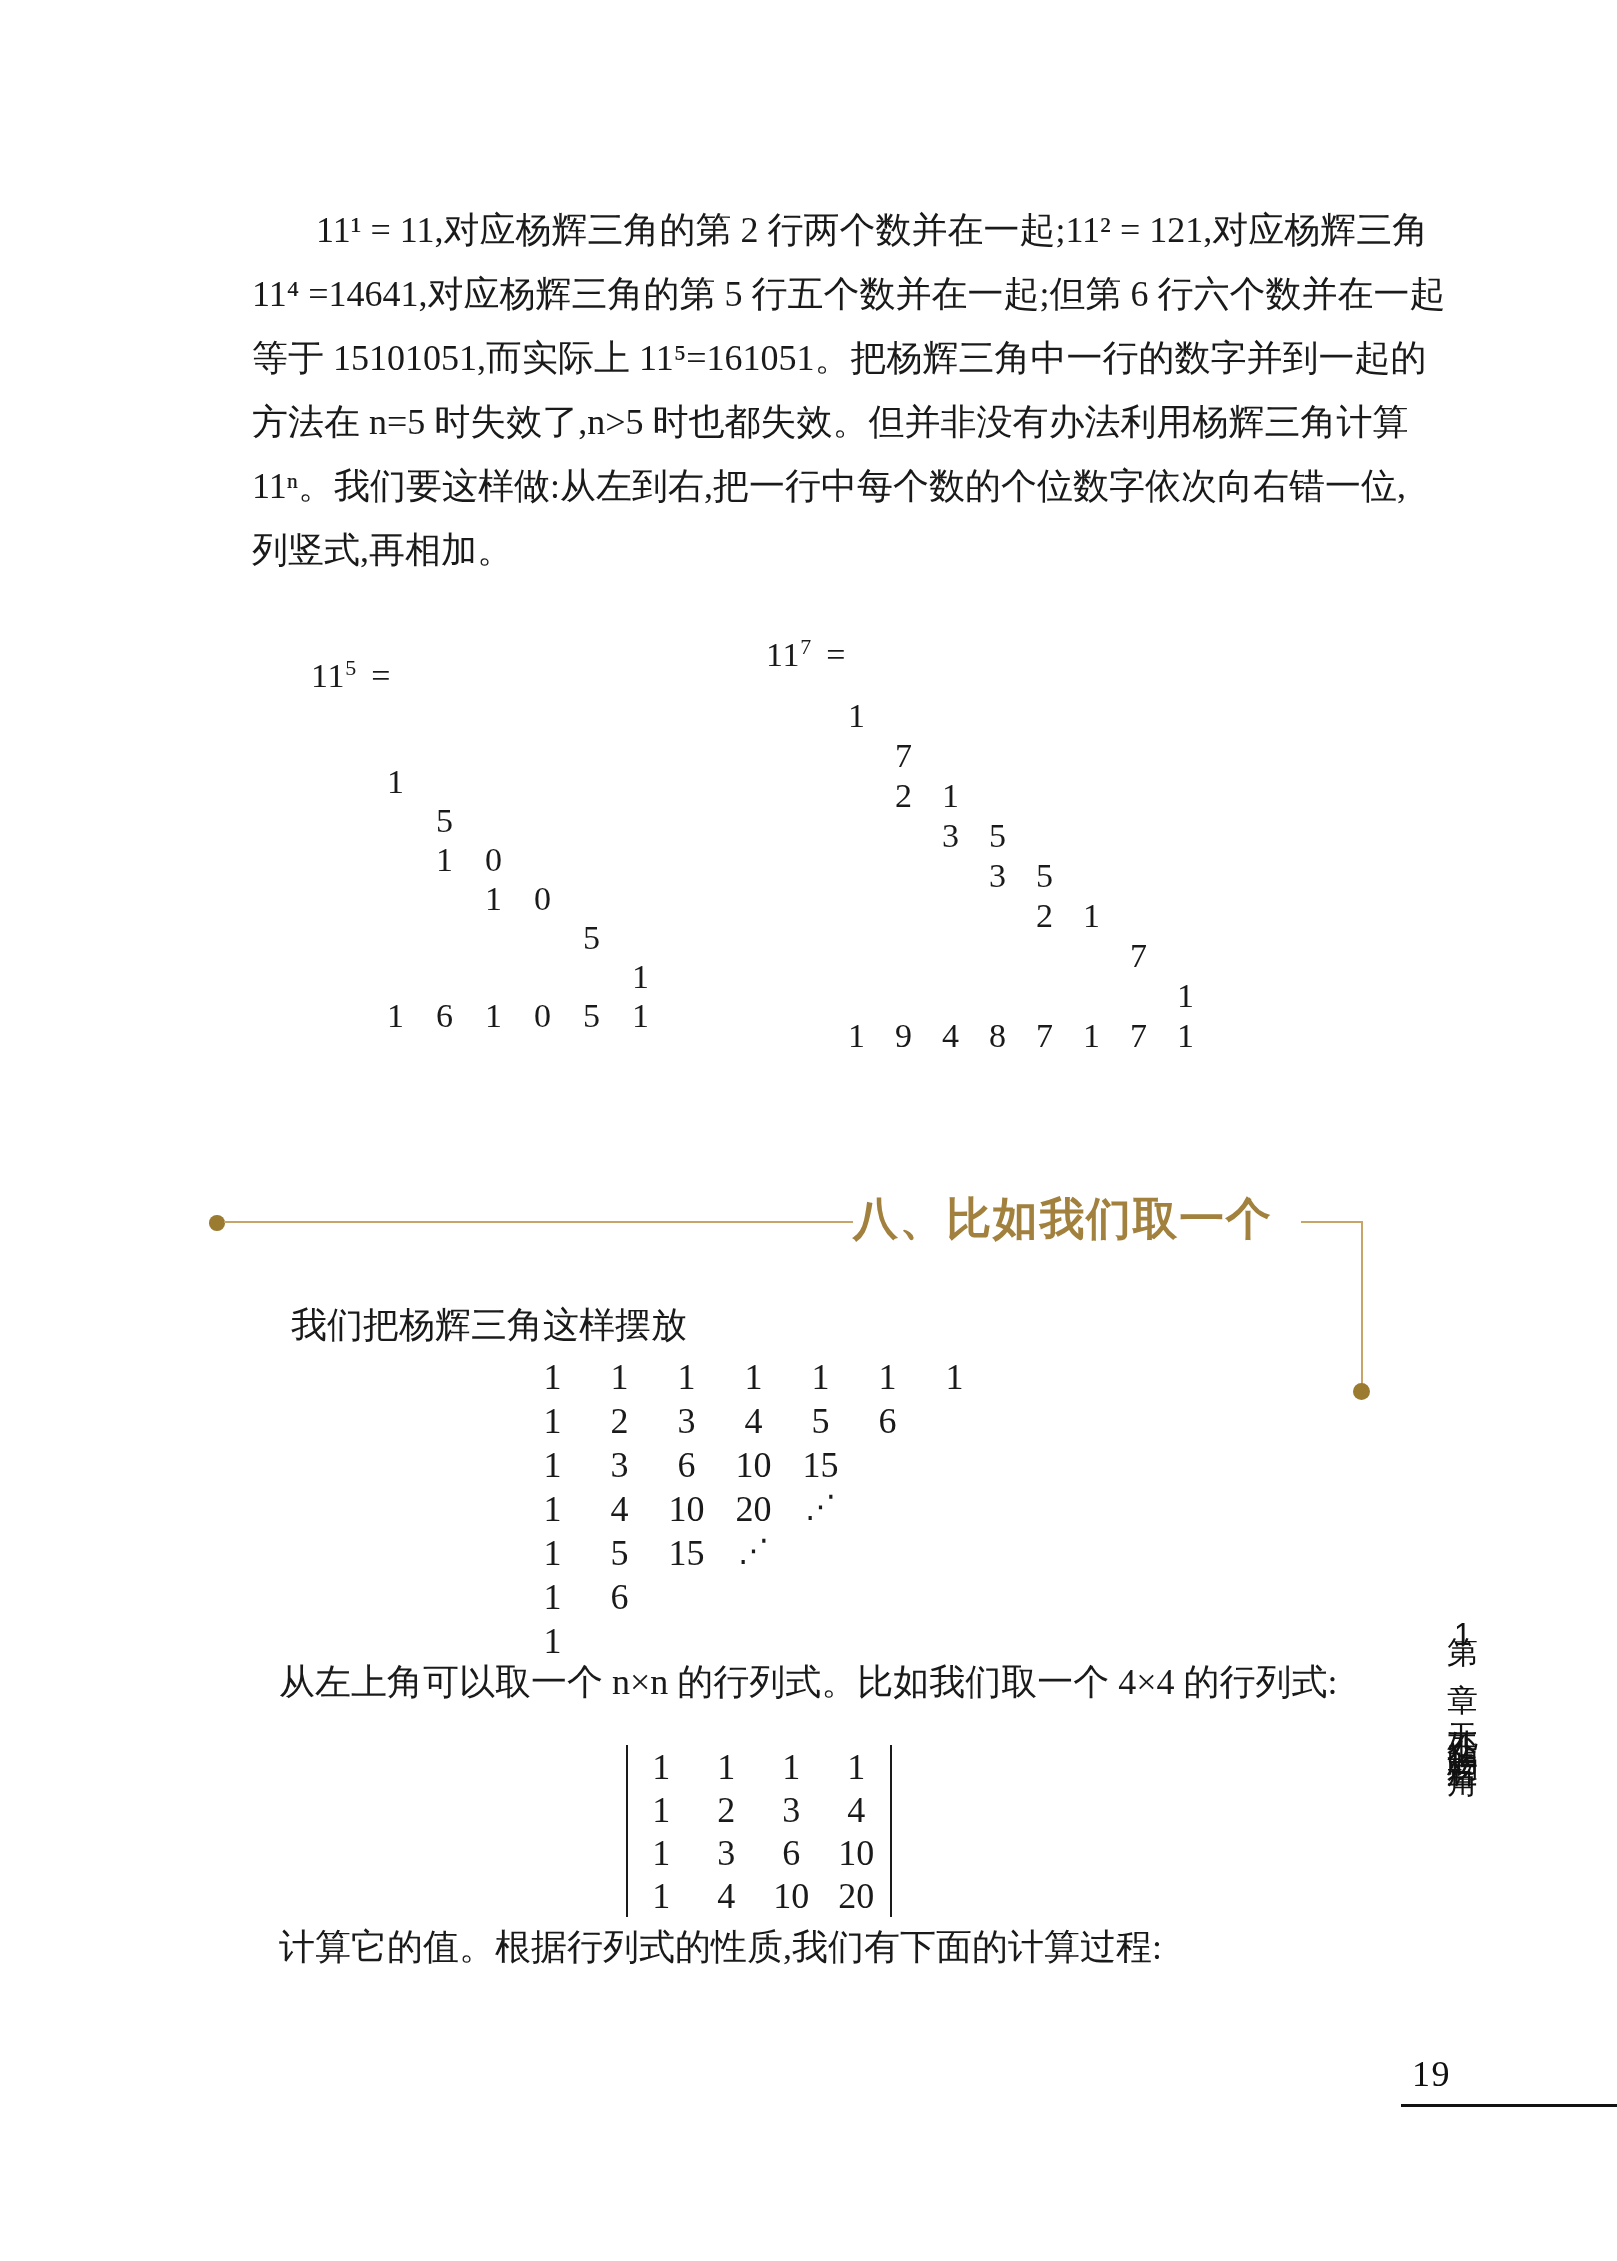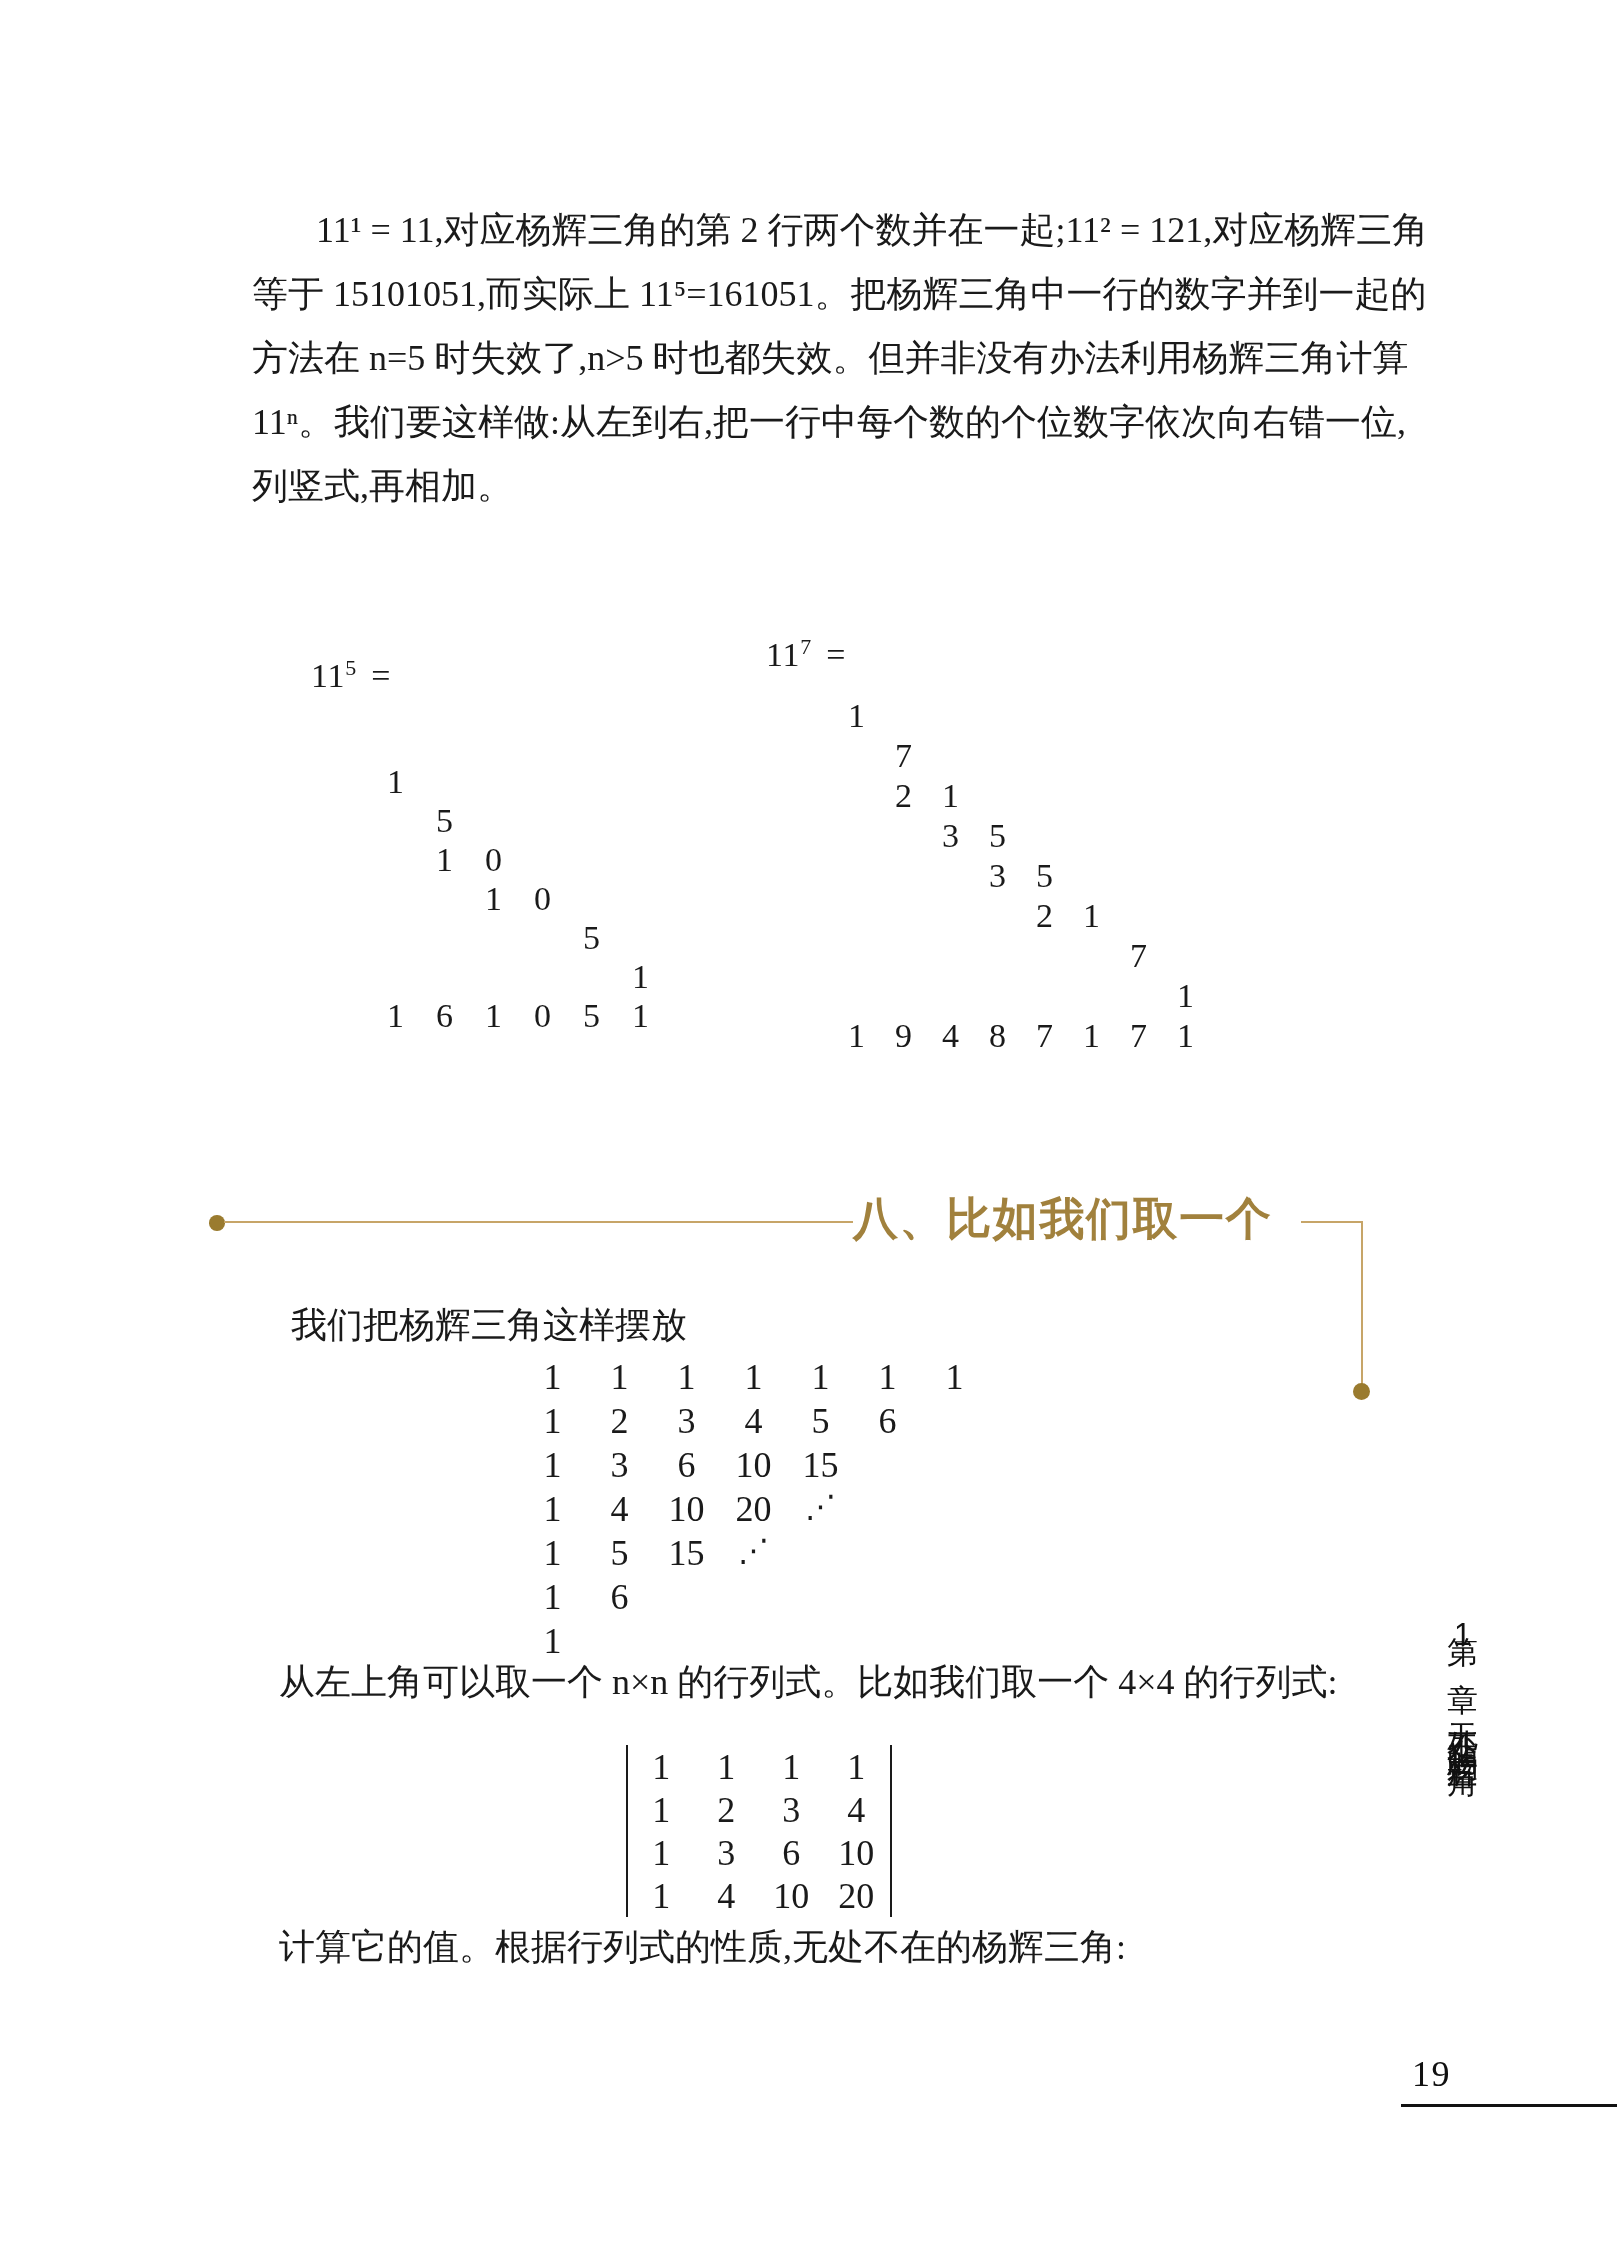--- a/index.html
+++ b/index.html
@@ -89,20 +89,21 @@
     background:#111;
   }
 </style>
 </head>
 <body>
 
 <div class="page">
 
   <div class="para1">
     <div class="pline first">11¹ = 11,对应杨辉三角的第 2 行两个数并在一起;11² = 121,对应杨辉三角</div>
+    <div class="pline">11⁴ =14641,对应杨辉三角的第 5 行五个数并在一起;但第 6 行六个数并在一起</div>
     <div class="pline">等于 15101051,而实际上 11⁵=161051。把杨辉三角中一行的数字并到一起的</div>
     <div class="pline">方法在 n=5 时失效了,n&gt;5 时也都失效。但并非没有办法利用杨辉三角计算</div>
     <div class="pline">11ⁿ。我们要这样做:从左到右,把一行中每个数的个位数字依次向右错一位,</div>
     <div class="pline last">列竖式,再相加。</div>
   </div>
 
   <div class="powlabel" style="left:311px;top:659px">
     <span>11</span><sup>5</sup><span class="eq">=</span>
   </div>
   <div class="stair" id="stair5" style="left: 371px; top: 762px; grid-template-columns: repeat(6, 49px); grid-auto-rows: 39px;">
@@ -204,21 +205,21 @@
       <span class="digit" style="grid-area: 3 / 1;">1</span>
       <span class="digit" style="grid-area: 3 / 2;">3</span>
       <span class="digit" style="grid-area: 3 / 3;">6</span>
       <span class="digit" style="grid-area: 3 / 4;">10</span>
       <span class="digit" style="grid-area: 4 / 1;">1</span>
       <span class="digit" style="grid-area: 4 / 2;">4</span>
       <span class="digit" style="grid-area: 4 / 3;">10</span>
       <span class="digit" style="grid-area: 4 / 4;">20</span>
     </div>
 
-  <div class="bodyline" style="left:279px;top:1927px">计算它的值。根据行列式的性质,无处不在的杨辉三角:</div>
+  <div class="bodyline" style="left:279px;top:1927px">计算它的值。根据行列式的性质,我们有下面的计算过程:</div>
 
   <div class="chapter-sidebar">
     <span class="chapter-no">第1章</span><span>无处不在的杨辉三角</span>
   </div>
 
   <div class="page-number">19</div>
   <div class="footer-rule"></div>
 
 </div>
 

